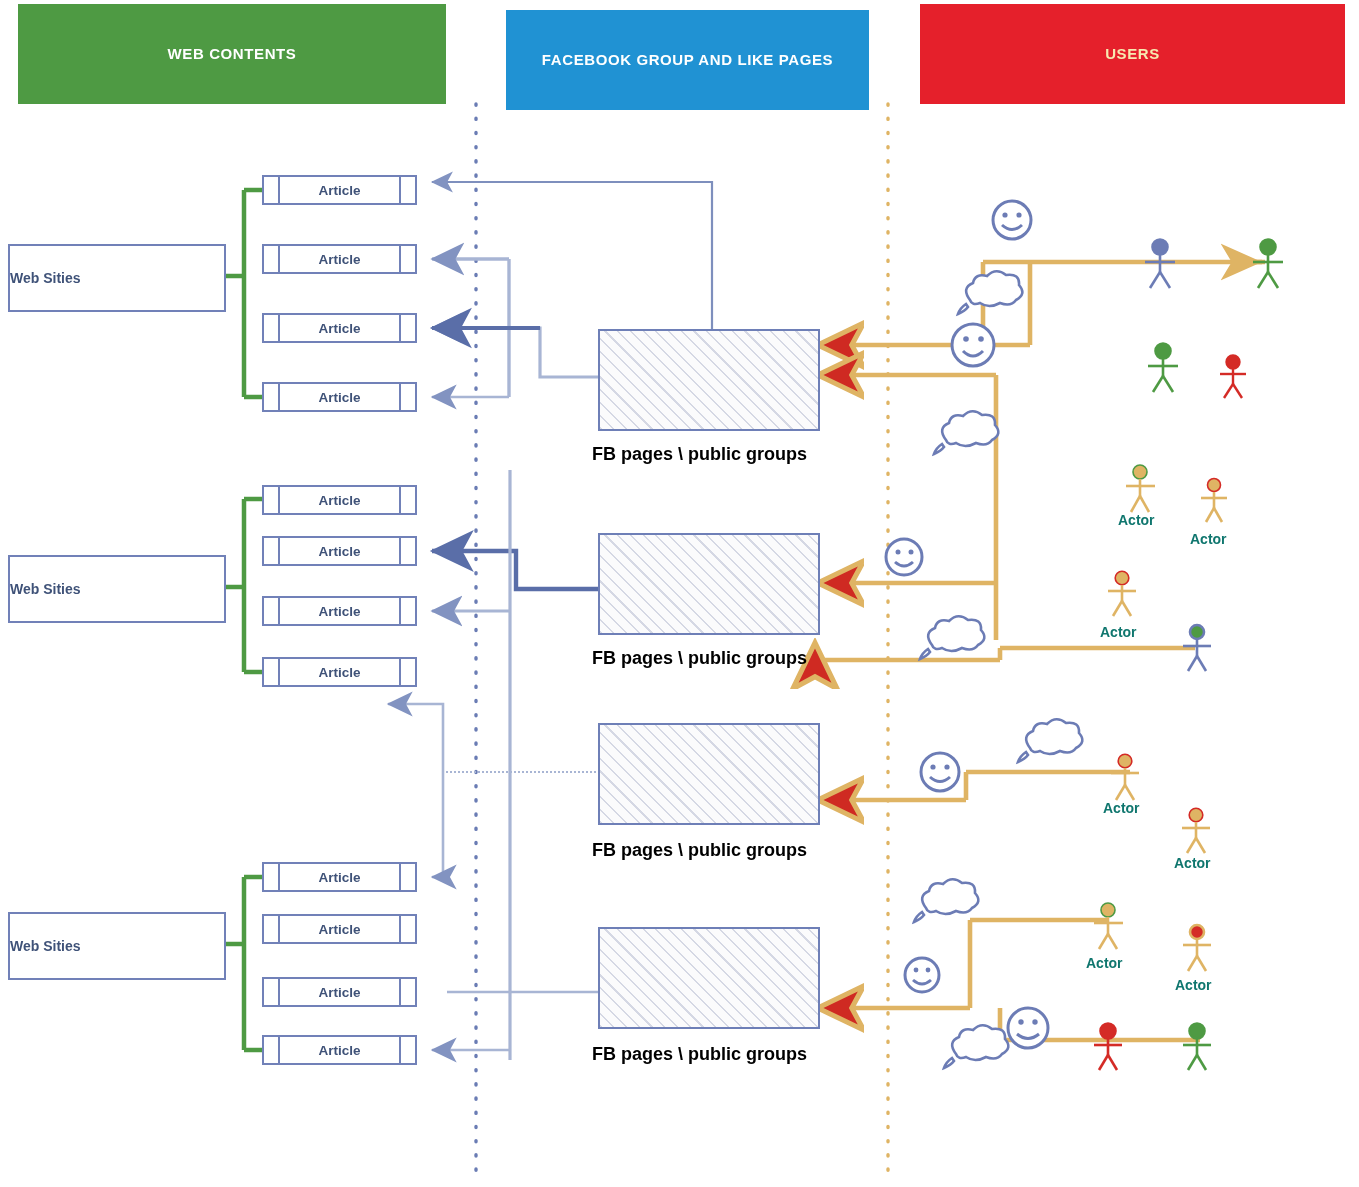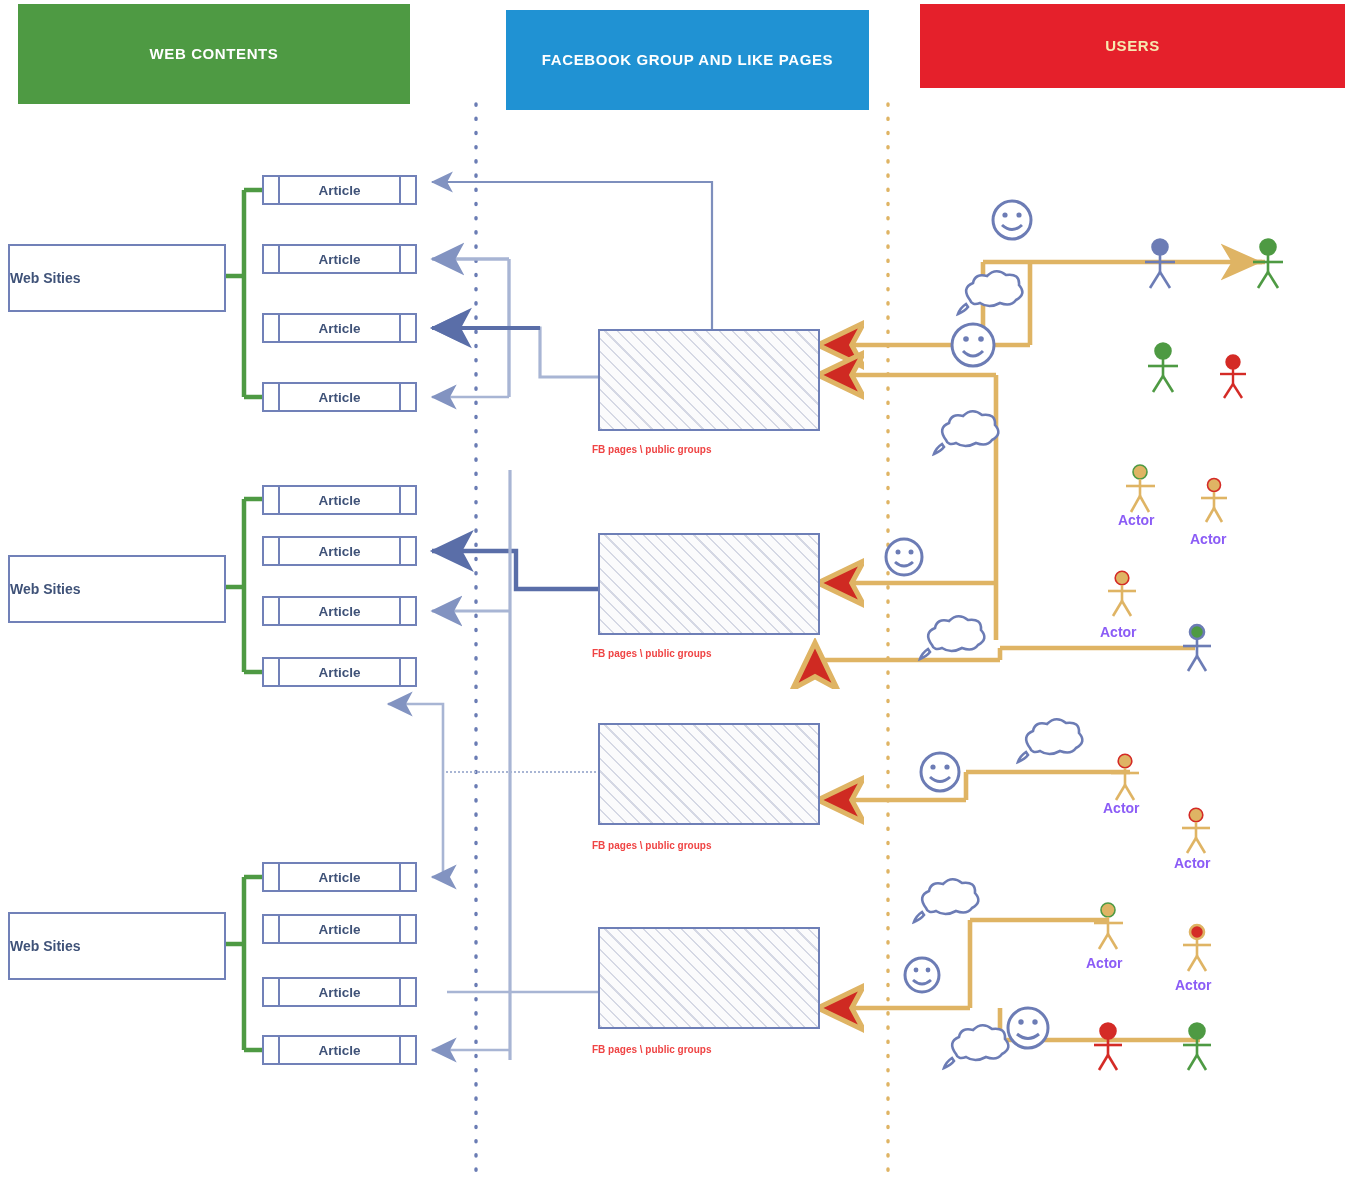--- a/index.html
+++ b/index.html
@@ -1,42 +1,42 @@
 <!DOCTYPE html>
 <html><head>
 <meta charset="utf-8">
 <style>
   html,body{margin:0;padding:0;background:#ffffff;}
   body{font-family:"Liberation Sans", sans-serif;}
   #stage{position:relative;width:1359px;height:1187px;background:#fff;overflow:hidden;}
 
   .band{position:absolute;display:flex;align-items:center;justify-content:center;text-align:center;
         color:#ffffff;font-weight:bold;font-size:15px;letter-spacing:.6px;line-height:1.35;}
-  #band-web{left:18px;top:4px;width:392px;height:100px;background:#4e9a43;}
+  #band-web{left:18px;top:4px;width:428px;height:100px;background:#4e9a43;}
   #band-fb{left:506px;top:10px;width:363px;height:100px;background:#2092d3;}
-  #band-users{left:920px;top:4px;width:425px;height:84px;background:#e5202b;}
+  #band-users{left:920px;top:4px;width:425px;height:100px;background:#e5202b;}
   #band-users .btxt{color:#f7e9b0;}
 
   .svglayer{position:absolute;left:0;top:0;width:1359px;height:1187px;}
 
   .site-box{position:absolute;border:2px solid #7181b8;background:#fff;
             display:flex;align-items:center;justify-content:flex-start;
             color:#3f5278;font-size:14px;font-weight:bold;}
   .article{position:absolute;height:30px;border:2px solid #7181b8;background:#fff;box-sizing:border-box;}
   .article .lbl{position:absolute;left:0;right:0;top:0;bottom:0;display:flex;align-items:center;
                 justify-content:center;color:#3f5278;font-size:13.5px;font-weight:bold;border-radius:6px;}
   .article .vl{position:absolute;top:0;bottom:0;width:2px;background:#7181b8;}
   .article .vl.l{left:14px;} .article .vl.r{right:14px;}
 
   .fbbox{position:absolute;width:222px;height:102px;border:2px solid #6e7fb7;box-sizing:border-box;
     background-color:#fbfbfc;
     background-image:repeating-linear-gradient(45deg,#d5d8e4 0 1.6px,rgba(0,0,0,0) 1.6px 9px);}
-  .fblabel{position:absolute;color:#ef4444;font-size:10px;font-weight:bold;white-space:nowrap;}
-
-  .actorlabel{position:absolute;color:#8b5cf6;font-size:14px;font-weight:bold;white-space:nowrap;}
+  .fblabel{position:absolute;color:#000000;font-size:18px;font-weight:bold;white-space:nowrap;}
+
+  .actorlabel{position:absolute;color:#0f766e;font-size:14px;font-weight:bold;white-space:nowrap;}
 </style>
 </head>
 <body>
 
 <div id="stage">
 
   <div class="band" id="band-web">
     <span class="btxt">WEB CONTENTS</span>
   </div>
   <div class="band" id="band-fb">

